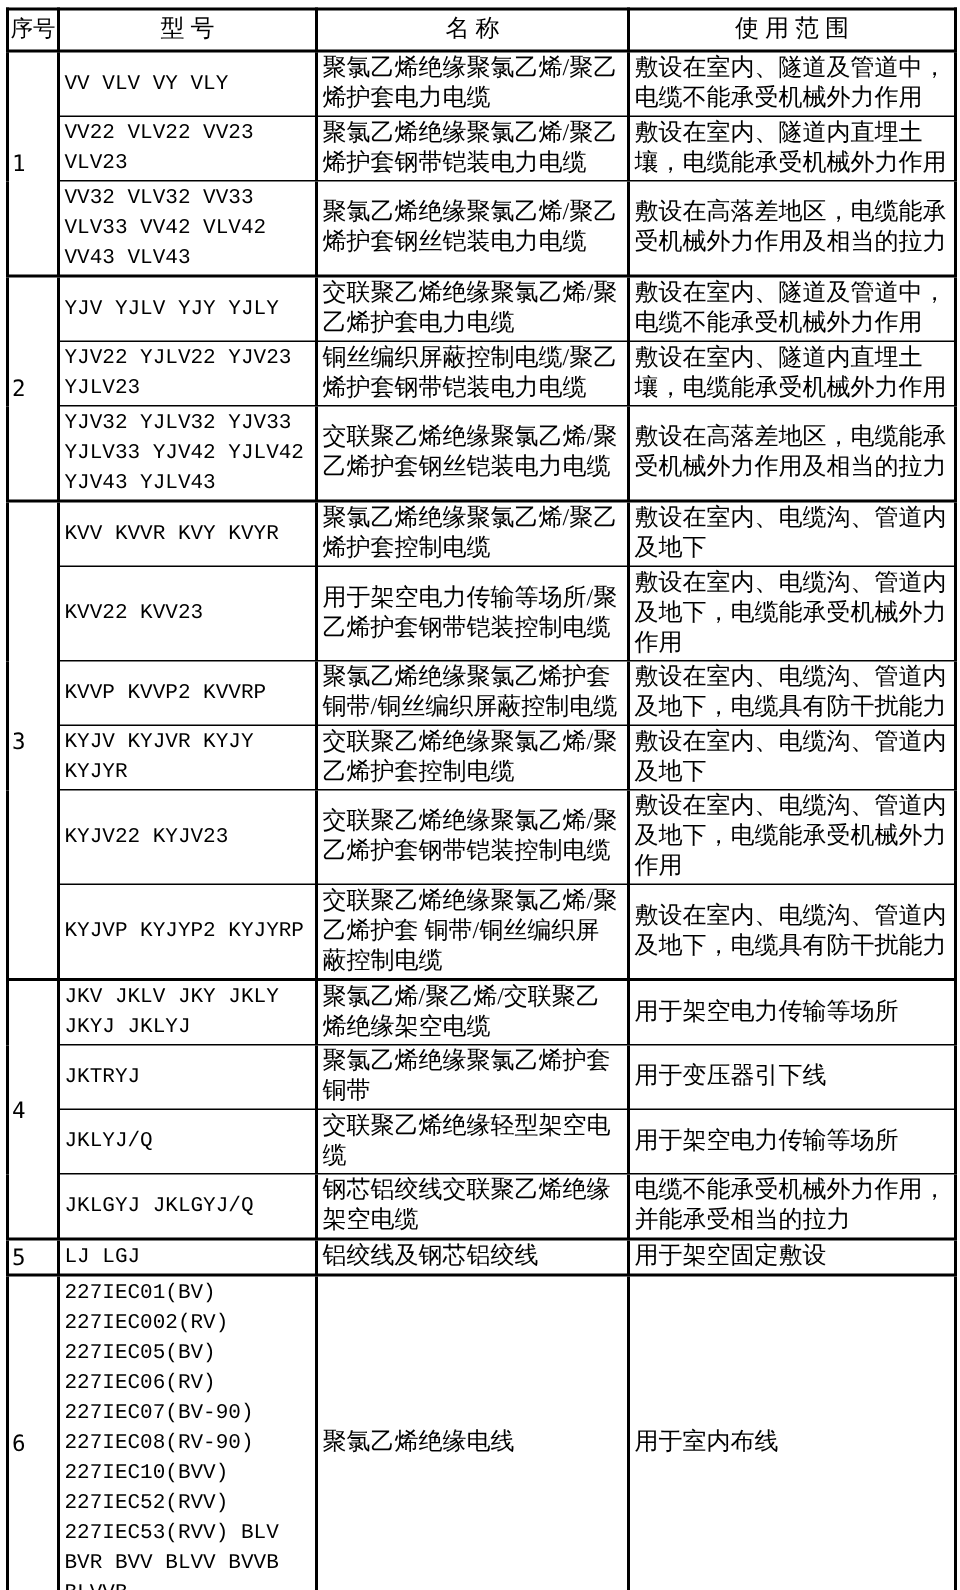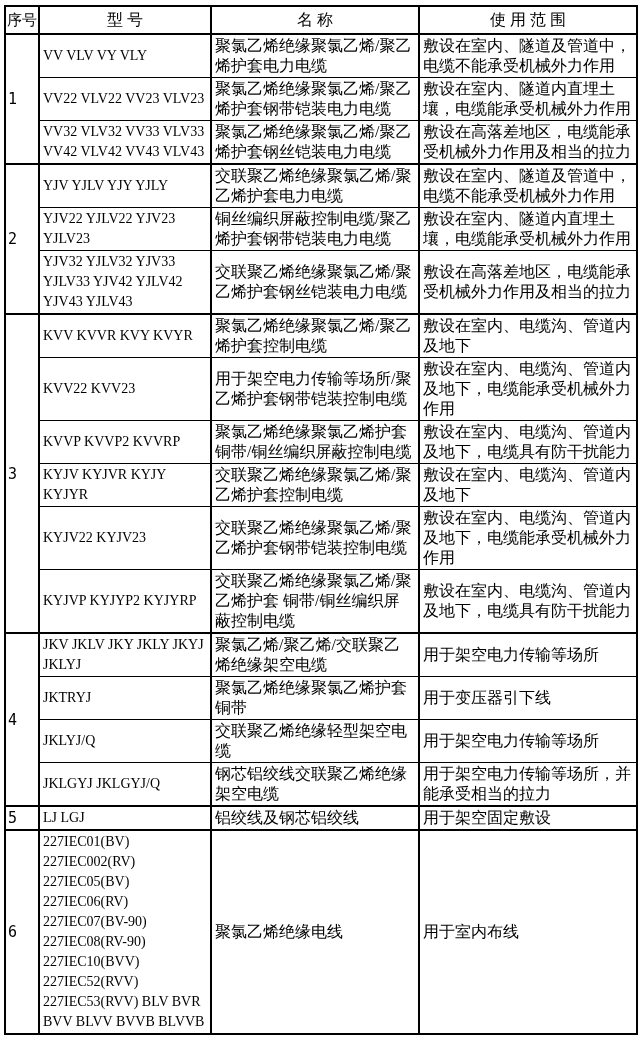--- a/index.html
+++ b/index.html
@@ -6,21 +6,21 @@
   body{width:640px;height:1060px;overflow:hidden;}
   .doc{padding:5px 4px 0 4px;}
   table.cable{border-collapse:collapse;table-layout:fixed;width:632px;border:2px solid #000;}
   td,th{border:2px solid #000;border-top-width:1px;border-bottom-width:1px;
         padding:1px 3px;vertical-align:middle;color:#000;text-align:left;
         overflow:hidden;}
   thead th{border-top-width:2px;border-bottom-width:2px;font-weight:normal;padding:3px 3px;text-align:center;}
   tr.g > td{border-top-width:2px;}
   tbody tr:last-child > td{border-bottom-width:2px;}
   .cjk{font-family:Liberation Serif, serif;font-size:16px;line-height:20px;word-break:break-all;}
-  .code{font-family:Liberation Serif, serif;font-size:14px;line-height:20px;word-break:normal;margin-top:27px;}
+  .code{font-family:Liberation Mono, monospace;font-size:14px;line-height:20px;word-break:normal;margin-top:27px;}
   .serial{font-family:"DejaVu Sans Mono",monospace;font-size:15px;line-height:18px;padding:1px 2px;}
   th.serial-h{font-family:"Liberation Sans",sans-serif;font-size:15px;line-height:20px;
               white-space:nowrap;padding:3px 1px;letter-spacing:0;}
 </style>
 </head>
 <body>
 
 <div class="doc">
   <table class="cable">
     <colgroup>
@@ -113,21 +113,21 @@
         <td class="cjk">用于变压器引下线</td>
       </tr>
       <tr>
         <td class="code">JKLYJ/Q</td>
         <td class="cjk">交联聚乙烯绝缘轻型架空电缆</td>
         <td class="cjk">用于架空电力传输等场所</td>
       </tr>
       <tr>
         <td class="code">JKLGYJ JKLGYJ/Q</td>
         <td class="cjk">钢芯铝绞线交联聚乙烯绝缘架空电缆</td>
-        <td class="cjk">用于架空电力传输等场所，并能承受相当的拉力</td>
+        <td class="cjk">电缆不能承受机械外力作用，并能承受相当的拉力</td>
       </tr>
       <tr class="g">
         <td class="serial">5</td>
         <td class="code">LJ LGJ</td>
         <td class="cjk">铝绞线及钢芯铝绞线</td>
         <td class="cjk">用于架空固定敷设</td>
       </tr>
       <tr class="g">
         <td class="serial">6</td>
         <td class="code">227IEC01(BV) 227IEC002(RV) 227IEC05(BV) 227IEC06(RV) 227IEC07(BV-90) 227IEC08(RV-90) 227IEC10(BVV) 227IEC52(RVV) 227IEC53(RVV) BLV BVR BVV BLVV BVVB BLVVB</td>

